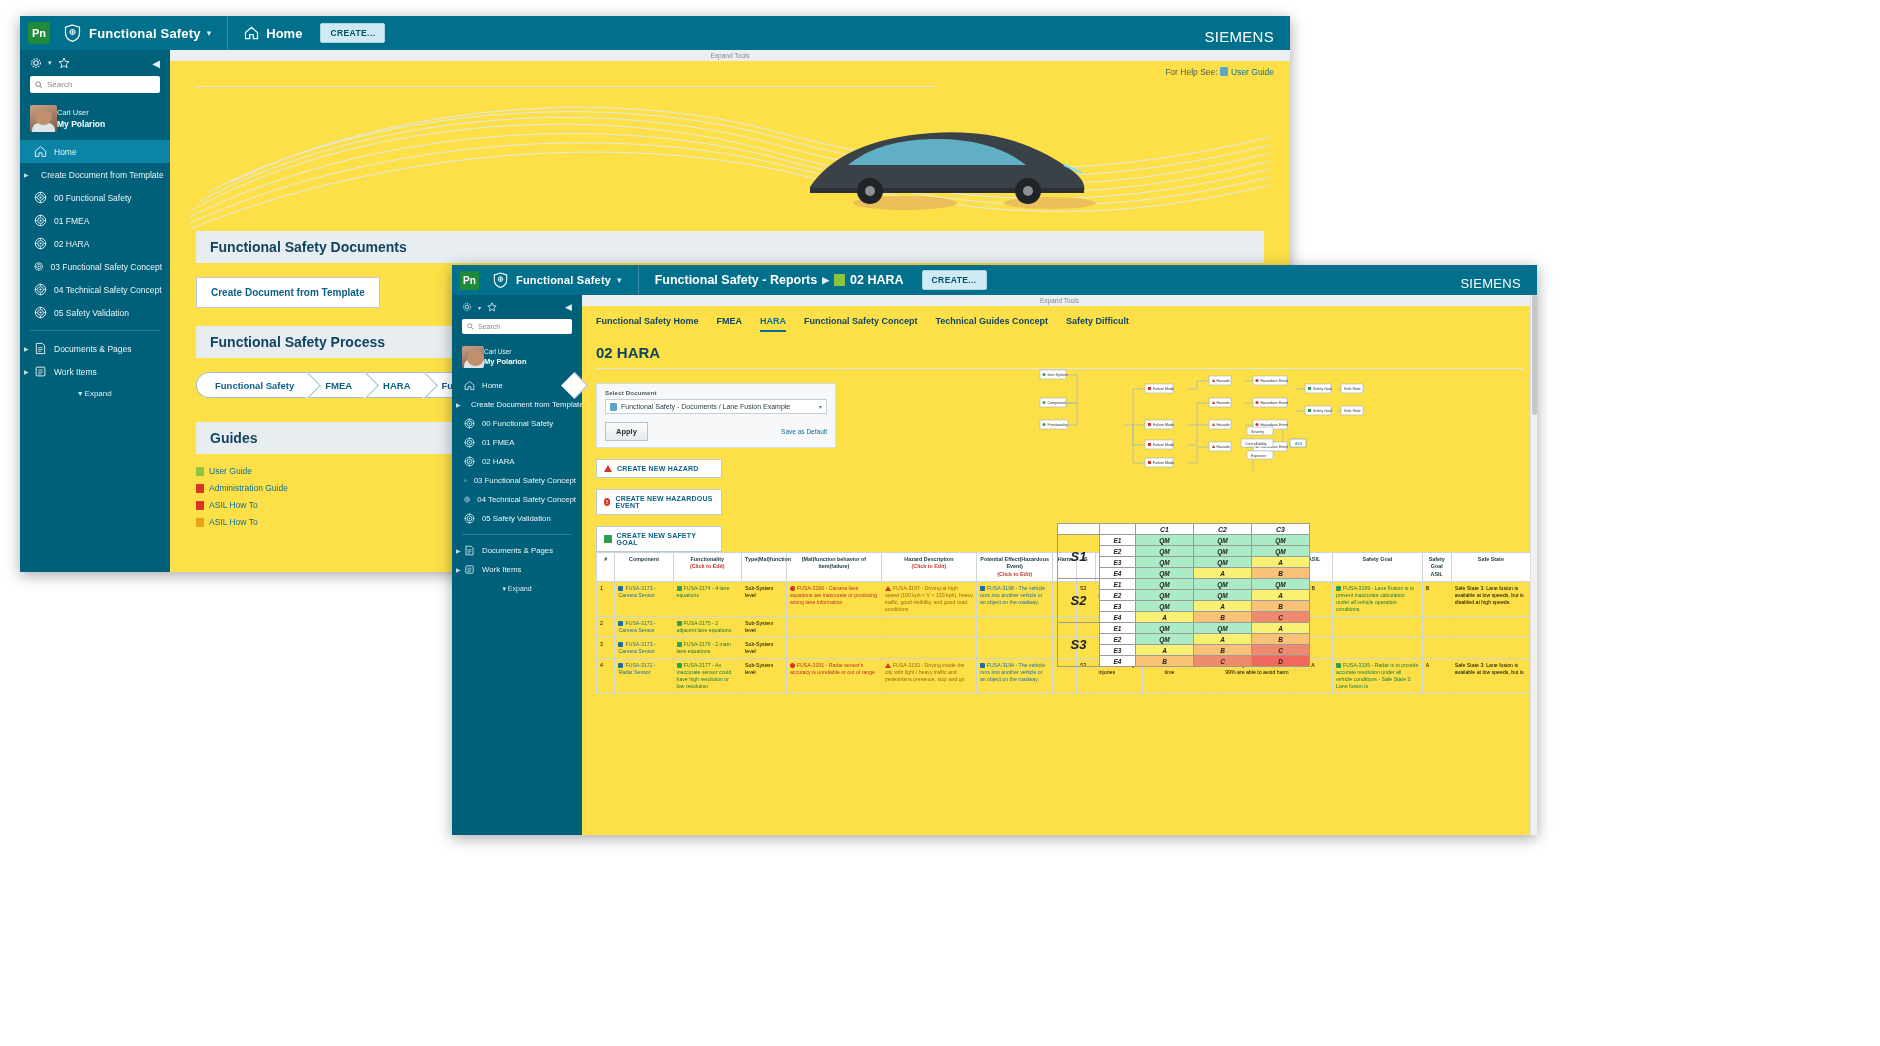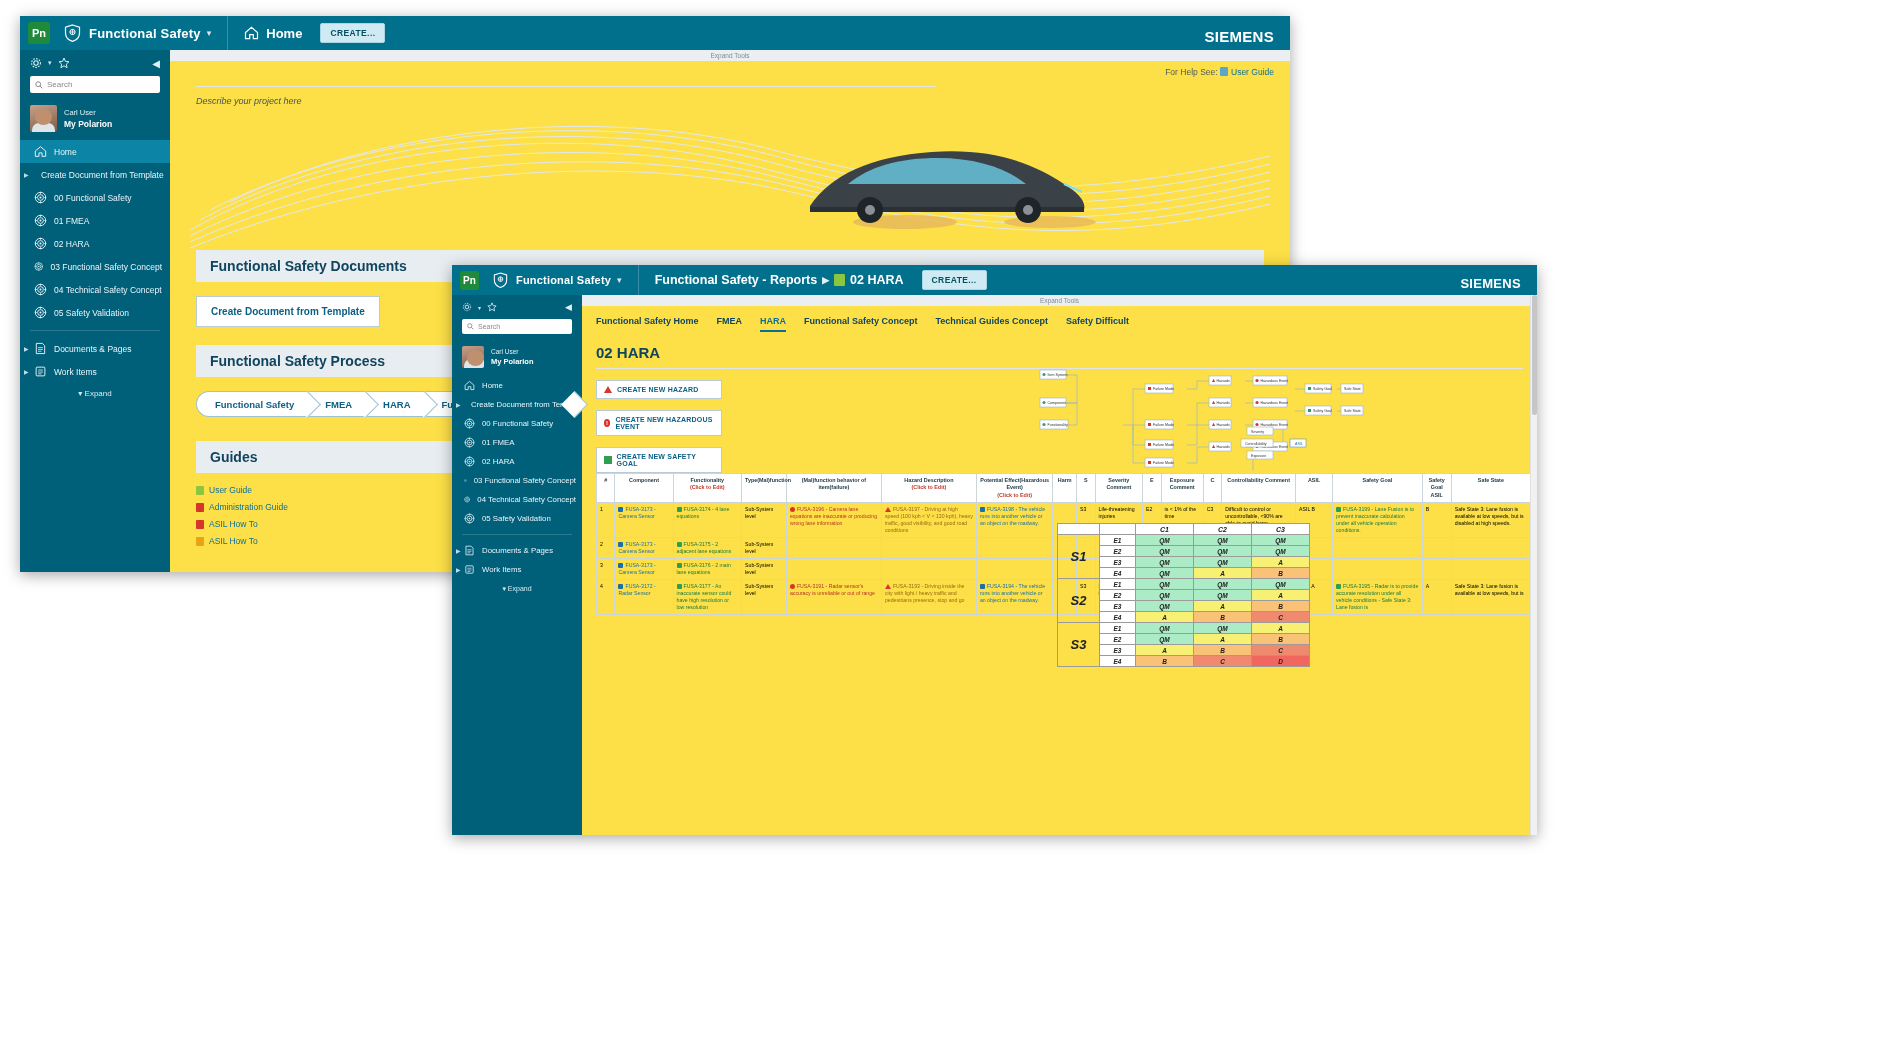--- a/index.html
+++ b/index.html
@@ -24,32 +24,32 @@
   .caret-dot { margin-left:6px; font-size:9px; opacity:.85; }
   .top-sep { width:1px;height:34px;background:rgba(255,255,255,.22); margin-left:16px;}
   .home-wrap { display:flex;align-items:center;gap:7px;margin-left:16px;font-size:13px;font-weight:bold;}
   .crumb { margin-left:16px; font-size:12.5px; font-weight:bold; display:flex; align-items:center; gap:5px;}
   .crumb .sepc { font-size:9px; opacity:.9; }
   .crumb-icon { width:11px;height:12px;background:#8cc63f;display:inline-block;border-radius:1px;}
   .create-btn {
     margin-left:18px;background:#cfeaf3;color:#004f63;border:1px solid #a8d6e4;
     font-size:8.5px;font-weight:bold;letter-spacing:.4px;padding:4px 9px;border-radius:2px;
   }
-  .siemens { margin-left:auto; margin-right:16px; font-size:15px; font-weight:bold; letter-spacing:.3px;margin-top:6px;}
+  .siemens { margin-left:auto; margin-right:16px; font-size:15px; font-weight:normal; letter-spacing:.3px;margin-top:6px;}
 
   
   .sidebar { background:#00607a; color:#fff; position:absolute; top:34px; bottom:0; left:0; width:150px; }
   .sidebar.w2 { top:30px; width:130px; }
   .sb-tools { display:flex; align-items:center; padding:7px 10px 3px 10px; font-size:12px; gap:6px; color:#cfe6ee;}
   .sb-collapse { margin-left:auto; font-size:10px; color:#dff0f6; }
   .sb-search {
     margin:4px 10px 8px 10px; background:#fff; border-radius:2px; height:17px;
     display:flex;align-items:center;gap:4px;padding:0 5px; color:#8a8a8a; font-size:8px;
   }
-  .sb-user { display:flex; align-items:center; gap:7px; padding:4px 10px 8px 10px; }
+  .sb-user { display:flex; align-items:center; padding:4px 10px 8px 10px; }
   .avatar { width:27px;height:27px;border-radius:2px;background:linear-gradient(160deg,#c9a189,#7a5a47); position:relative; overflow:hidden;}
   .avatar::after{content:"";position:absolute;left:5px;top:4px;width:17px;height:16px;border-radius:50%;background:#c08f6e;}
   .avatar::before{content:"";position:absolute;left:2px;bottom:0;width:23px;height:9px;border-radius:7px 7px 0 0;background:#dfe6ea;}
   .u-name { font-size:7.5px; line-height:1.35; color:#e7f2f6;}
   .u-sub { font-size:8.5px; font-weight:bold; color:#fff;}
   .nav-item {
     display:flex; align-items:center; gap:7px; padding:5px 8px 5px 14px; font-size:8.5px; color:#eaf5f9;
     position:relative; white-space:nowrap;
   }
   .nav-item.w2 { font-size:7.8px; padding:4px 6px 4px 12px; }
@@ -303,21 +303,20 @@
     <div class="nav-expand">▾ <span>Expand</span></div>
   </div>
 
   <div class="content">
     <div class="expand-tools">Expand Tools</div>
     <div class="help-line">
       <span>For Help See:</span>
       <span class="doc-ic"></span><a href="#">User Guide</a>
     </div>
     <div class="hr-line"></div>
-    <div class="describe">Describe your project here</div>
 
     <div class="hero">
       <svg width="1120" height="140" viewBox="0 0 1120 140" style="position:absolute;left:0;top:0;">
         <g stroke="#e4e8ea" fill="none" stroke-width="1">
           <path d="M20 120 C 180 30, 420 10, 600 60 C 760 104, 900 120, 1100 70"></path>
           <path d="M20 126 C 190 40, 430 20, 610 68 C 770 110, 905 126, 1100 78"></path>
           <path d="M20 132 C 200 50, 440 30, 620 76 C 780 116, 910 132, 1100 86"></path>
           <path d="M20 138 C 210 60, 450 40, 630 84 C 790 122, 915 138, 1100 94"></path>
           <path d="M30 110 C 190 24, 420 4, 600 52 C 760 96, 900 112, 1100 62"></path>
           <path d="M40 100 C 200 18, 425 0, 598 44 C 755 88, 895 104, 1100 54"></path>
@@ -536,20 +535,32 @@
         <div class="tb "><span>Functional Safety Home</span></div>
         <div class="tb "><span>FMEA</span></div>
         <div class="tb active"><span>HARA</span></div>
         <div class="tb "><span>Functional Safety Concept</span></div>
         <div class="tb "><span>Technical Guides Concept</span></div>
         <div class="tb "><span>Safety Difficult</span></div>
       </div>
     <div class="h2title">02 HARA</div>
     <div class="h2rule"></div>
 
+    <div class="selbox">
+      <div class="sel-label">Select Document</div>
+      <div class="sel-ctl">
+        <span class="crumb-icon" style="background:#5aa7c9;width:7px;height:8px;"></span>
+        <span>Functional Safety - Documents / Lane Fusion Example</span>
+        <span class="cv">▾</span>
+      </div>
+      <div class="apply-row">
+        <div class="apply-btn">Apply</div>
+        <div class="save-def">Save as Default</div>
+      </div>
+    </div>
 
     <div id="actions">
         <div class="act-btn">
           <span class="tri-warn"></span>
           <span>CREATE NEW HAZARD</span>
         </div>
         <div class="act-btn">
           <span class="circ-ic">!</span>
           <span>CREATE NEW HAZARDOUS EVENT</span>
         </div>

